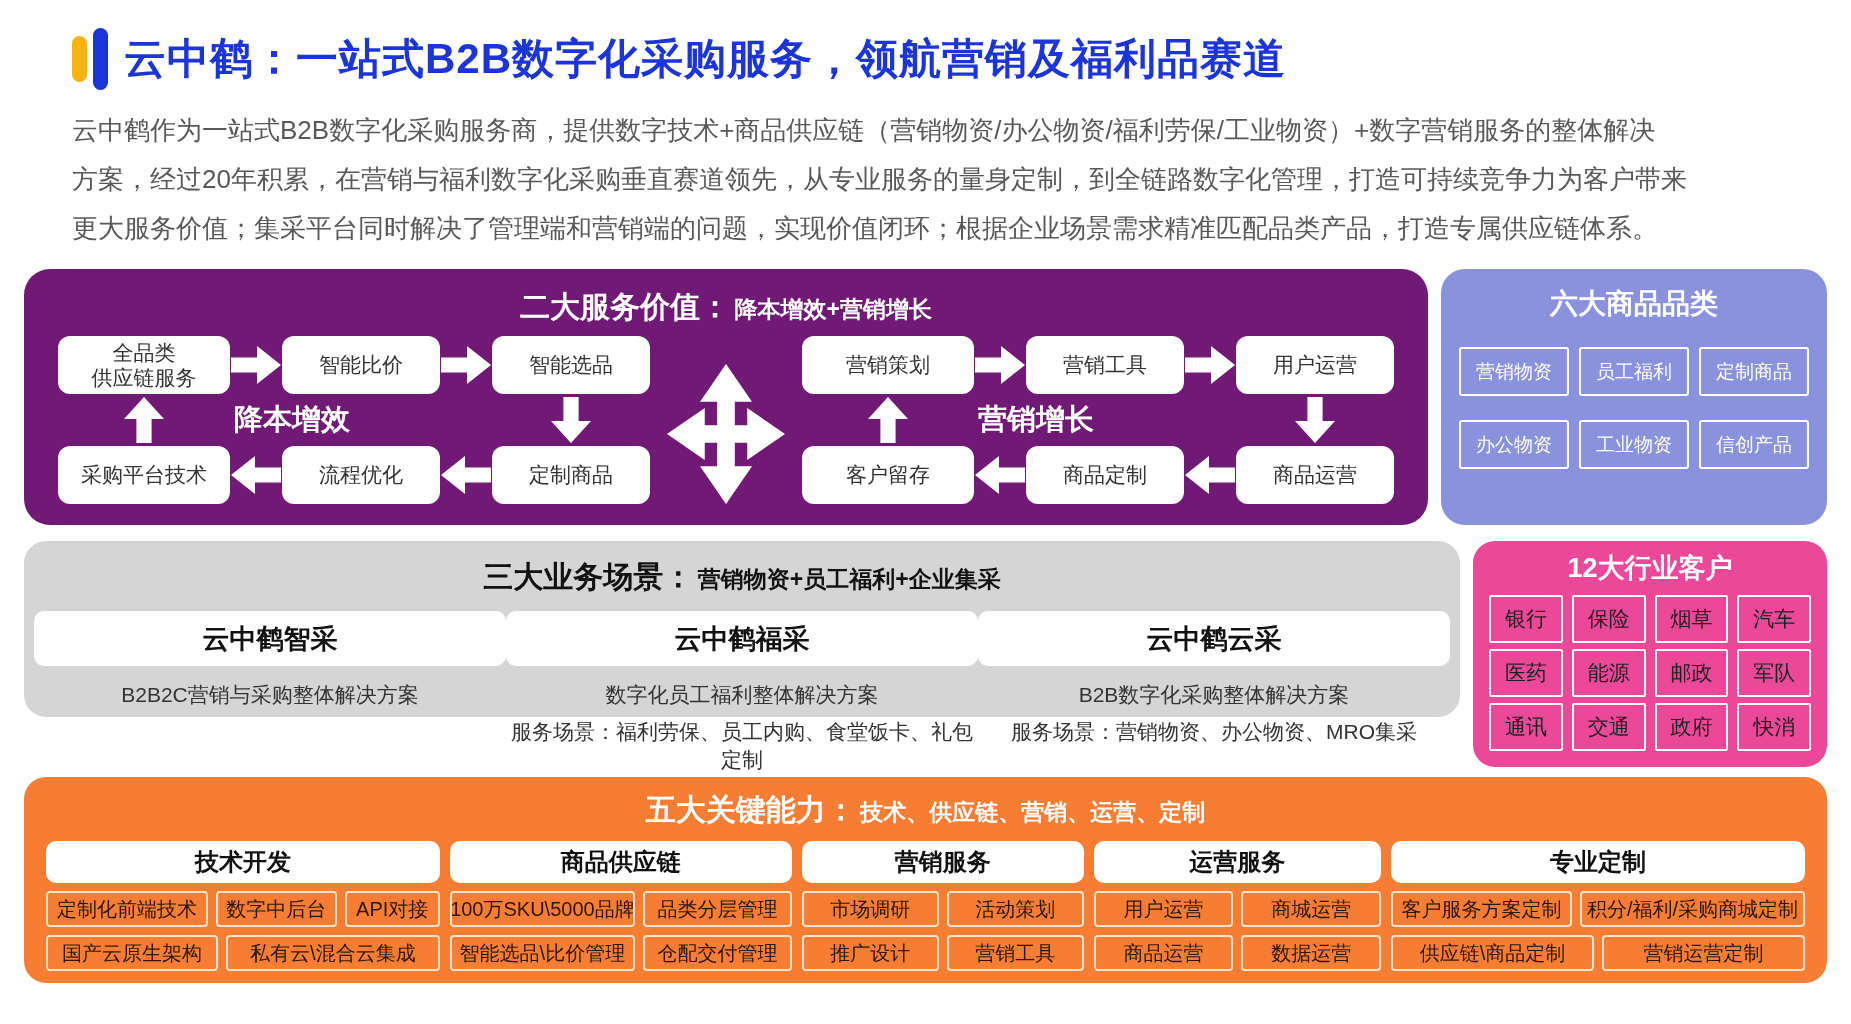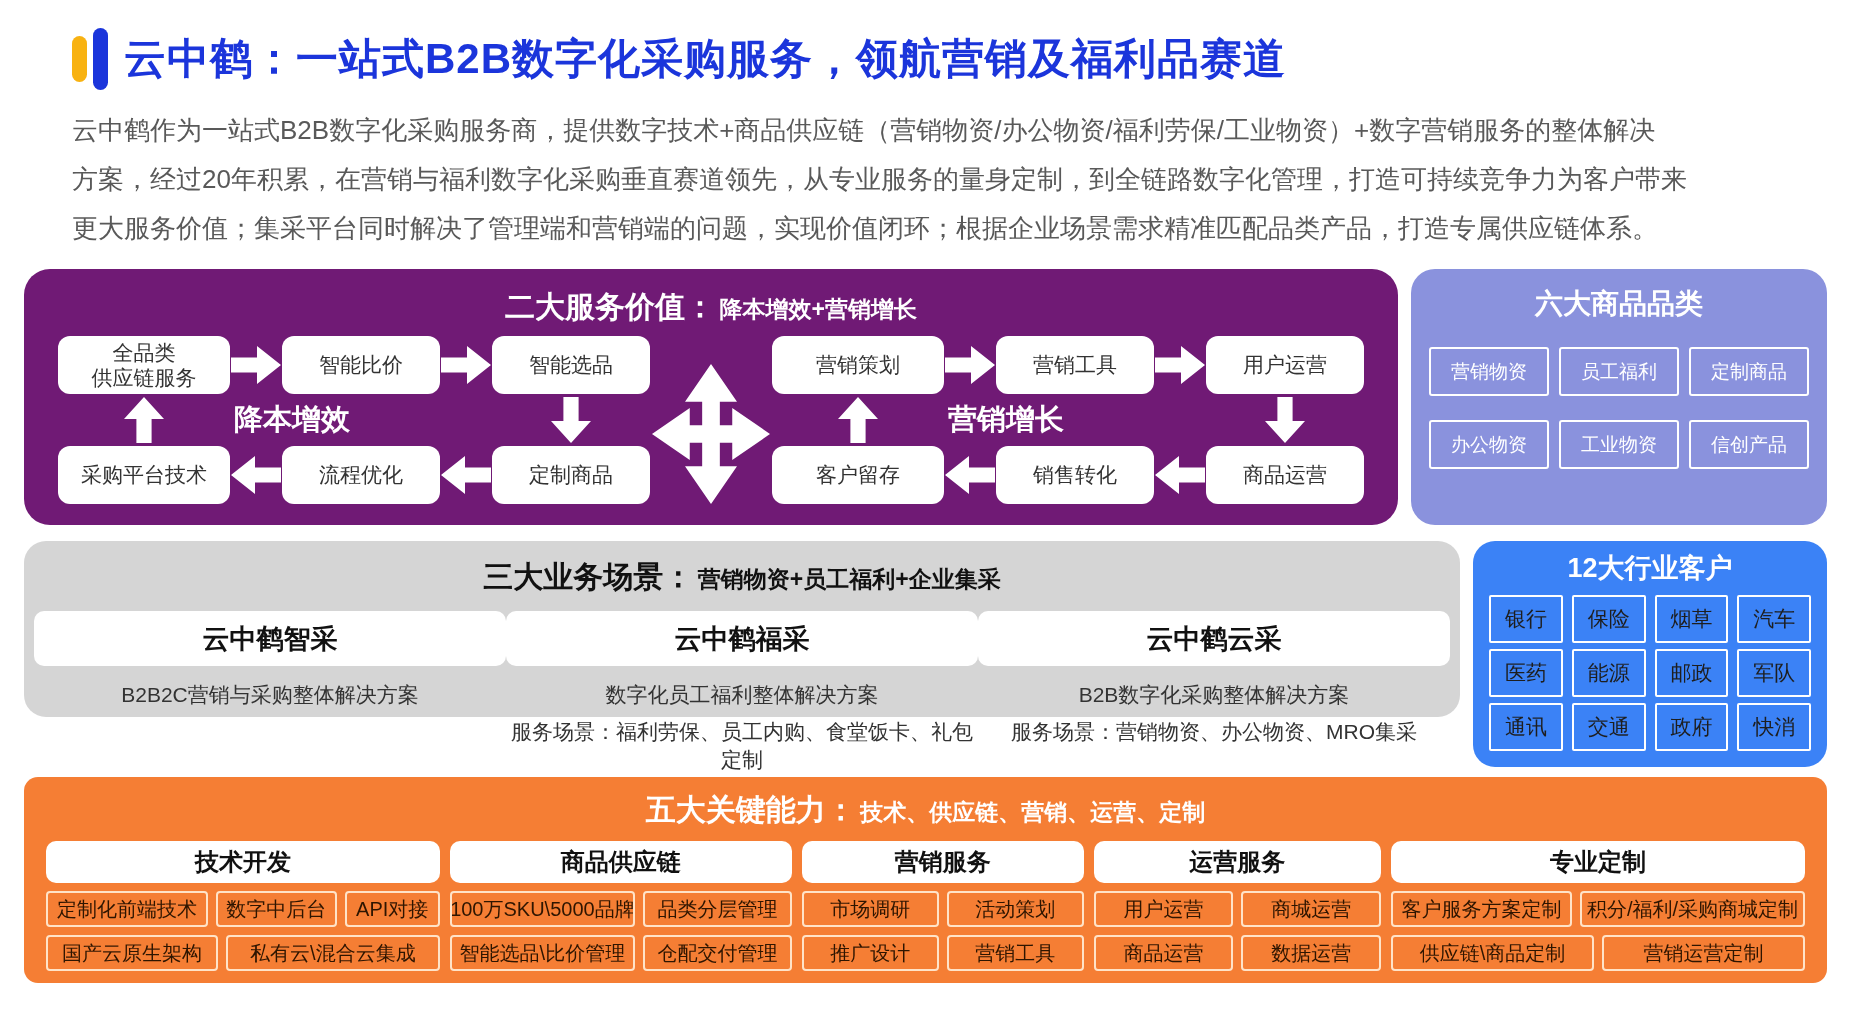--- a/index.html
+++ b/index.html
@@ -46,50 +46,50 @@
     clip-path:polygon(31% 0,69% 0,69% 52%,100% 52%,50% 100%,0 52%,31% 52%); }
   .cross { position:relative; width:118px; height:140px; margin-top:28px; flex:0 0 auto; }
   .cross-h { position:absolute; left:0; top:50%; transform:translateY(-50%);
     width:118px; height:52px; background:#fff;
     clip-path:polygon(0 50%,32% 0,32% 33%,68% 33%,68% 0,100% 50%,68% 100%,68% 67%,32% 67%,32% 100%); }
   .cross-v { position:absolute; top:0; left:50%; transform:translateX(-50%);
     width:52px; height:140px; background:#fff;
     clip-path:polygon(50% 0,100% 27%,67% 27%,67% 73%,100% 73%,50% 100%,0 73%,33% 73%,33% 27%,0 27%); }
 
   
-  .purple-panel { width:416px; height:256px; background:#8a92dd; border-radius:24px;
+  .purple-panel { width:386px; height:256px; background:#8a92dd; border-radius:24px;
     padding:16px 18px 0; color:#fff; }
   .purple-panel .p-title { text-align:center; font-size:28px; font-weight:800; margin-bottom:24px; }
   .cat-grid { display:grid; grid-template-columns:repeat(3,1fr); gap:24px 10px; }
   .cat-box { border:2px solid #ffffff; border-radius:3px; height:49px;
     display:flex; align-items:center; justify-content:center;
     font-size:19px; font-weight:500; color:#fff; white-space:nowrap; }
 
   
   .gray-panel { flex:1; height:176px; background:#d5d5d5; border-radius:22px; padding:16px 10px 0; }
   .gray-panel .panel-header { padding-top:0; color:#111; }
   .scene-cols { display:flex; margin-top:13px; }
   .scene-col { flex:1; text-align:center; }
   .scene-title { background:#fff; border-radius:10px; height:55px; display:flex;
     align-items:center; justify-content:center; font-size:27px; font-weight:800; color:#111; }
   .scene-desc { margin-top:15px; font-size:21px; color:#333; }
   .scene-list { margin-top:9px; font-size:21px; color:#333; }
 
   
-  .clients-panel { width:354px; height:226px; background:#3b82f6; border-radius:22px;
+  .clients-panel { width:354px; height:226px; background:#ec4899; border-radius:22px;
     padding:9px 16px 0; }
   .clients-panel .p-title { text-align:center; color:#fff; font-size:27px; font-weight:800;
     margin-bottom:9px; }
   .client-grid { display:grid; grid-template-columns:repeat(4,1fr); gap:6px 9px; }
   .client-box { border:2px solid #ffffff; border-radius:2px; height:48px;
     display:flex; align-items:center; justify-content:center;
     font-size:21px; font-weight:500; color:#1e1e1e; white-space:nowrap; }
 
   
-  .cap-panel { margin:10px 24px 0; height:206px; background:#f57e34; border-radius:14px;
+  .cap-panel { margin:10px 24px 0; height:206px; background:#f57e34; border-radius:22px;
     padding:13px 22px 0; color:#fff; }
   .cap-cols { display:flex; gap:10px; margin-top:10px; }
   .cap-col { display:flex; flex-direction:column; gap:8px; min-width:0; }
   .cap-c1 { flex:1.37; } .cap-c2 { flex:1.19; } .cap-c3 { flex:0.98; }
   .cap-c4 { flex:1.0; } .cap-c5 { flex:1.44; }
   .cap-head { background:#fff; border-radius:10px; height:42px; display:flex;
     align-items:center; justify-content:center; font-size:24px; font-weight:800; color:#111; }
   .cap-row { display:flex; gap:8px; }
   .cap-box { flex:1; border:2px solid #ffe3c8; border-radius:4px; height:36px;
     display:flex; align-items:center; justify-content:center;
@@ -148,21 +148,21 @@
         <div class="fbox">营销策划</div>
         <div class="arr arr-r"></div>
         <div class="fbox">营销工具</div>
         <div class="arr arr-r"></div>
         <div class="fbox">用户运营</div>
         <div class="arr arr-u pos-r2c1"></div>
         <div class="flow-label">营销增长</div>
         <div class="arr arr-d pos-r2c5"></div>
         <div class="fbox">客户留存</div>
         <div class="arr arr-l"></div>
-        <div class="fbox">销售转化</div>
+        <div class="fbox">商品定制</div>
         <div class="arr arr-l"></div>
         <div class="fbox">商品运营</div>
       </div>
     </div>
   </div>
 
   <div class="purple-panel">
     <div class="p-title">六大商品品类</div>
     <div class="cat-grid">
       <div class="cat-box">营销物资</div>

